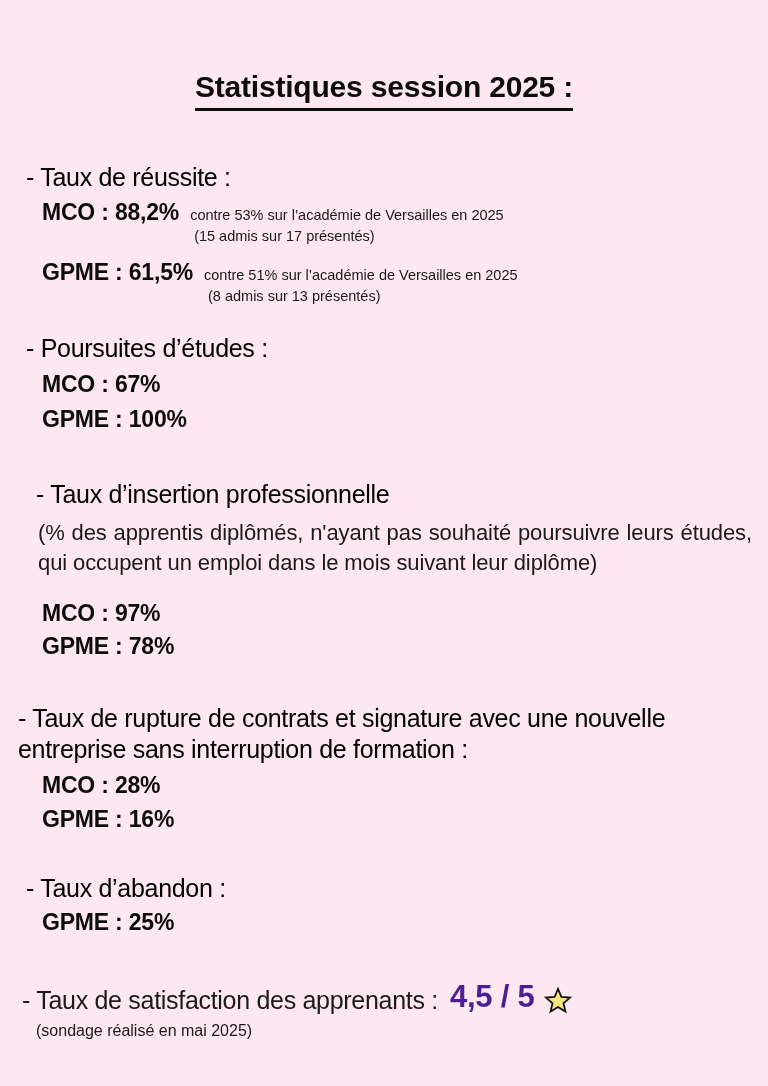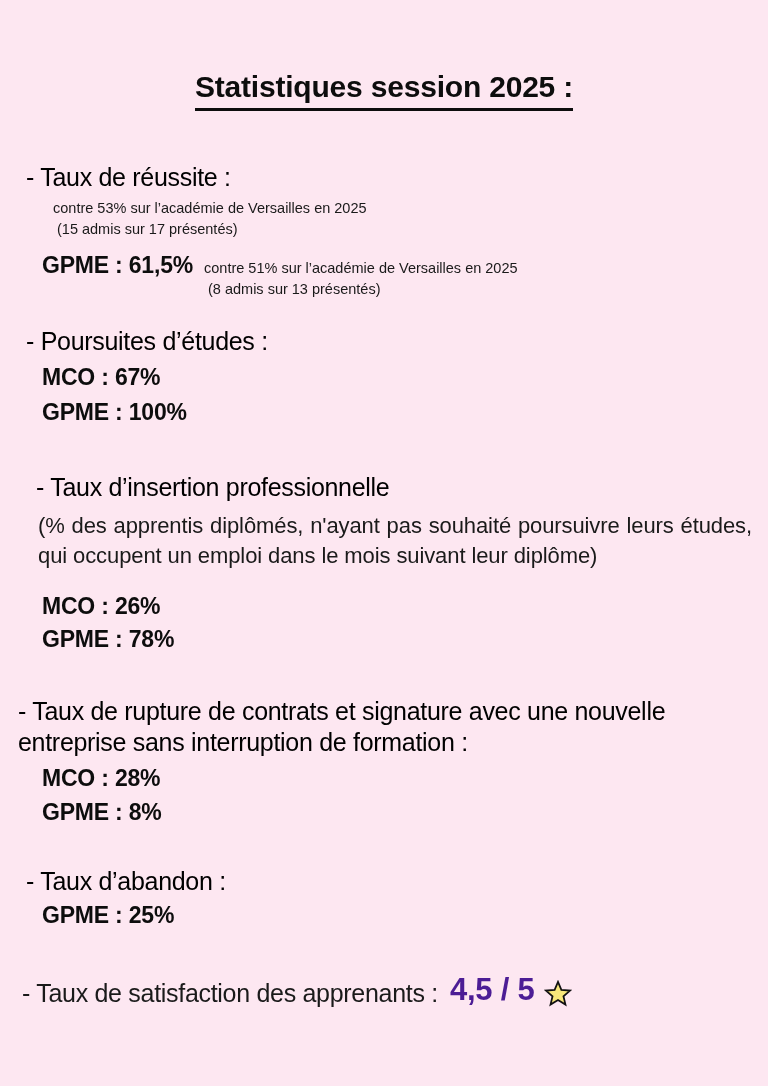--- a/index.html
+++ b/index.html
@@ -148,20 +148,21 @@
 <div class="page">
 
   <div class="title-wrap">
     <h1 class="title">Statistiques session 2025 :</h1>
   </div>
 
   <section class="block sec-reussite">
     <div class="heading indent-1">- Taux de réussite :</div>
 
     <div class="metric metric-mco">
+      <span class="label">MCO : 88,2%</span>
       <span class="note">
         <span>contre 53% sur l’académie de Versailles en 2025</span>
         <span class="sub">(15 admis sur 17 présentés)</span>
       </span>
     </div>
 
     <div class="metric metric-gpme">
       <span class="label">GPME : 61,5%</span>
       <span class="note">
         <span>contre 51% sur l’académie de Versailles en 2025</span>
@@ -177,49 +178,50 @@
     </div>
     <div class="metric">
       <span class="label">GPME : 100%</span>
     </div>
   </section>
 
   <section class="block sec-insertion">
     <div class="heading indent-2">- Taux d’insertion professionnelle</div>
     <div class="fineprint">(% des apprentis diplômés, n'ayant pas souhaité poursuivre leurs études, qui occupent un emploi dans le mois suivant leur diplôme)</div>
     <div class="metric metric-mco">
-      <span class="label">MCO : 26%</span>
+      <span class="label">MCO : 97%</span>
     </div>
     <div class="metric metric-gpme">
       <span class="label">GPME : 78%</span>
     </div>
   </section>
 
   <section class="block sec-rupture">
     <div class="heading indent-0">- Taux de rupture de contrats et signature avec une nouvelle entreprise sans interruption de formation :</div>
     <div class="metric metric-mco">
       <span class="label">MCO : 28%</span>
     </div>
     <div class="metric metric-gpme">
-      <span class="label">GPME : 8%</span>
+      <span class="label">GPME : 16%</span>
     </div>
   </section>
 
   <section class="block sec-abandon">
     <div class="heading indent-1">- Taux d’abandon :</div>
     <div class="metric metric-gpme">
       <span class="label">GPME : 25%</span>
     </div>
   </section>
 
   <section class="block sec-satisfaction">
     <div class="satisfaction-line">
       <span>- Taux de satisfaction des apprenants :</span>
       <span class="score">4,5 / 5</span>
       <span class="star-icon">
         <svg width="28" height="28" viewBox="0 0 24 24" aria-hidden="true">
           <path d="M12 1.6 L14.9 8.45 L22.3 9.05 L16.68 13.9 L18.4 21.1 L12 17.25 L5.6 21.1 L7.32 13.9 L1.7 9.05 L9.1 8.45 Z" fill="#f7e67a" stroke="#111111" stroke-width="1.5" stroke-linejoin="miter"></path>
         </svg>
       </span>
     </div>
+    <div class="caption">(sondage réalisé en mai 2025)</div>
   </section>
 
 </div>
 
 </body></html>

